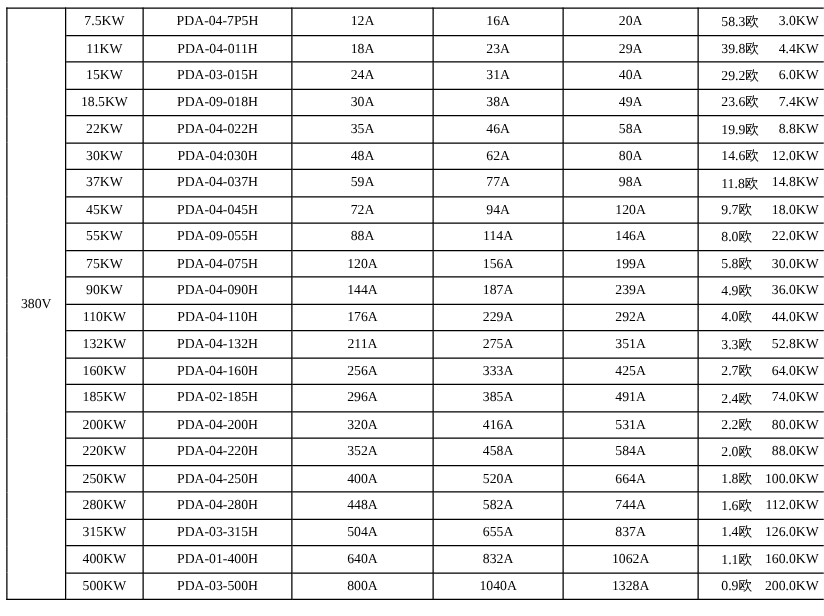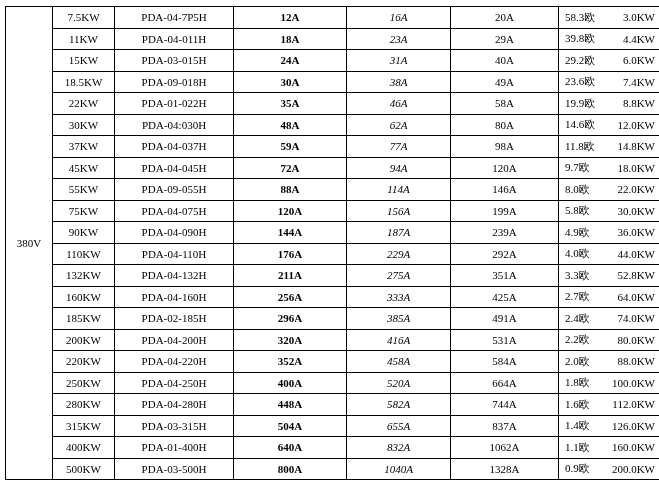--- a/index.html
+++ b/index.html
@@ -38,31 +38,31 @@
     white-space: nowrap;
     letter-spacing: 0px;
   }
   td.voltage {
     width: 46px;
     font-size: 11px;
     border-left: 1px solid #000000;
   }
   td.power   { width: 61px; }
   td.model   { width: 118px; text-align: center; }
-  td.cur1    { width: 112px; font-weight: bold; }
-  td.cur2    { width: 103px; font-style: italic; }
+  td.cur1    { width: 112px; }
+  td.cur2    { width: 103px; }
   td.cur3    { width: 107px; }
   td.res     { width: 102px; }
   .res-inner {
     display: flex;
     justify-content: space-between;
     align-items: center;
     padding: 0 6px 0 6px;
   }
-  .res-ohm { white-space: pre; }
+  .res-ohm { white-space: pre; margin-left: 12px; }
   .res-kw  { white-space: pre; }
 </style>
 </head>
 <body>
 
 <div class="sheet">
   <table class="spec">
     <tbody>
         <tr>
           <td class="voltage" rowspan="22">380V</td>
@@ -112,21 +112,21 @@
           <td class="cur3">49A</td>
           <td class="res">
             <div class="res-inner">
               <span class="res-ohm">23.6欧</span>
               <span class="res-kw">7.4KW</span>
             </div>
           </td>
         </tr>
         <tr>
           <td class="power">22KW</td>
-          <td class="model">PDA-01-022H</td>
+          <td class="model">PDA-04-022H</td>
           <td class="cur1">35A</td>
           <td class="cur2">46A</td>
           <td class="cur3">58A</td>
           <td class="res">
             <div class="res-inner">
               <span class="res-ohm">19.9欧</span>
               <span class="res-kw">8.8KW</span>
             </div>
           </td>
         </tr>

